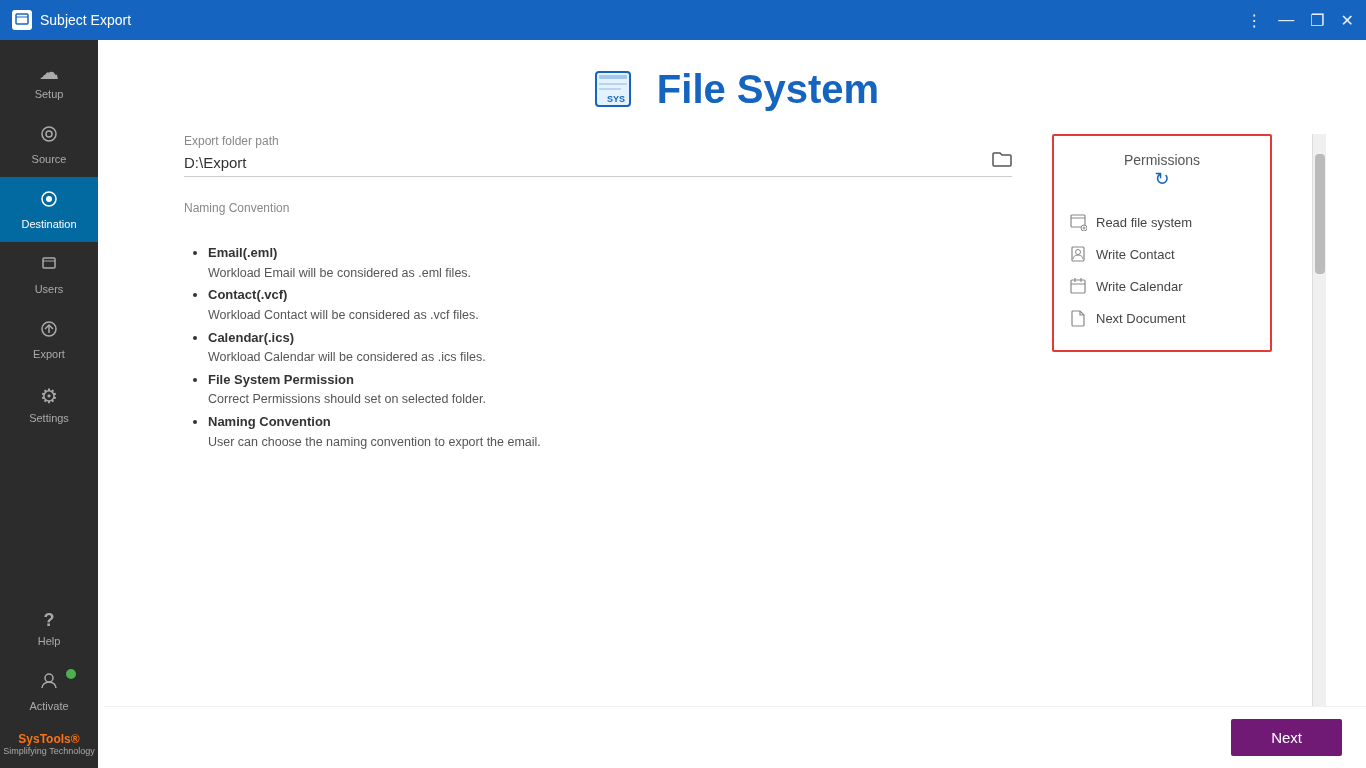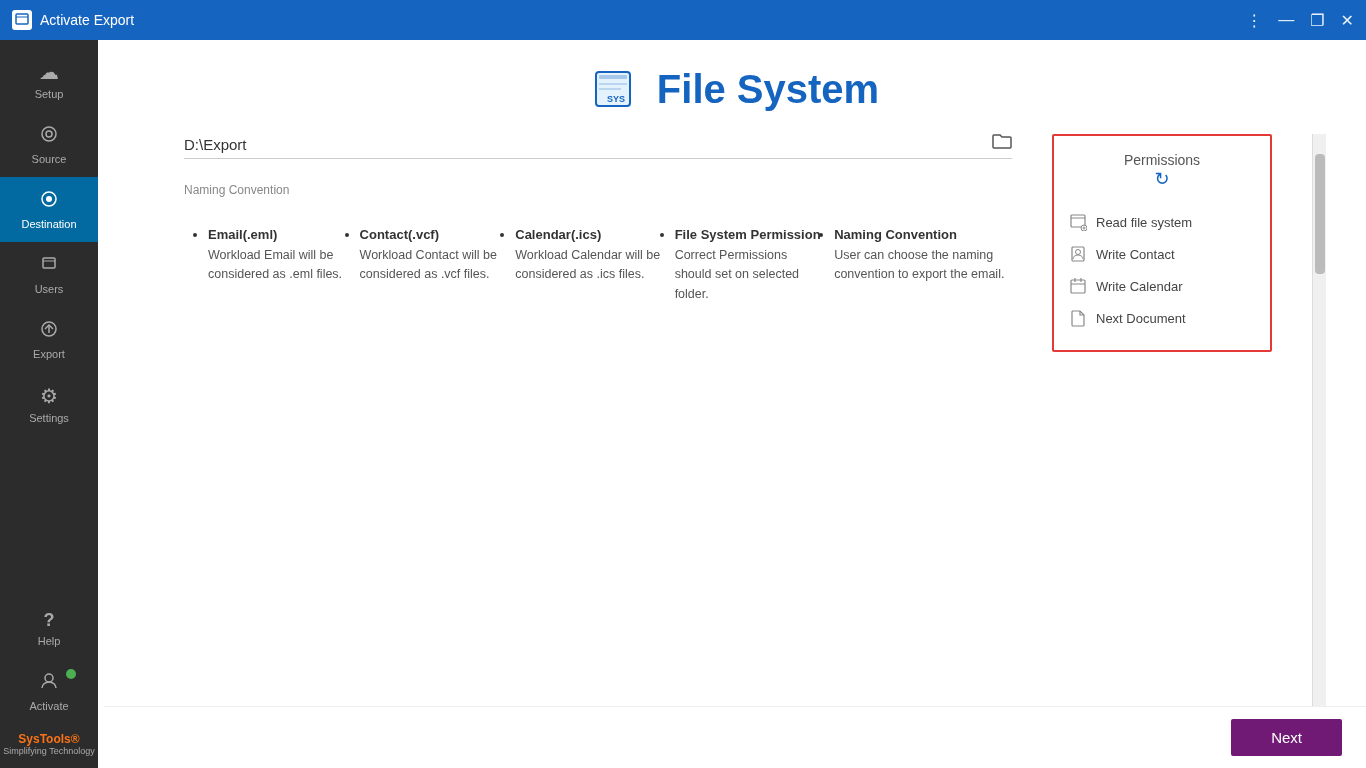--- a/index.html
+++ b/index.html
@@ -144,22 +144,22 @@
       color: #555;
       font-size: 16px;
       cursor: pointer;
     }
 
     
     .info-list {
       list-style: disc;
       padding-left: 24px;
       display: flex;
-      flex-direction: row;
-      gap: 11px;
+      flex-direction: column;
+      gap: 3px;
       margin-top: 4px;
     }
     .info-list li { font-size: 13px; color: #333; line-height: 1.5; }
     .info-list li strong { font-weight: 600; }
     .info-list li .sub-text { color: #555; font-size: 12.5px; }
 
     
     .right-panel {
       width: 220px;
       flex-shrink: 0;
@@ -245,21 +245,21 @@
 <body>
 
 <div class="title-bar">
   <div class="title-bar-left">
     <div class="title-bar-icon">
       <svg viewBox="0 0 14 14" fill="#1565c0">
           <rect x="1" y="1" width="12" height="10" rx="1" fill="none" stroke="#1565c0" stroke-width="1.5"></rect>
           <line x1="1" y1="4" x2="13" y2="4" stroke="#1565c0" stroke-width="1"></line>
         </svg>
     </div>
-    <span>Activate Export</span>
+    <span>Subject Export</span>
   </div>
   <div class="title-bar-controls">
     <span>⋮</span>
     <span>—</span>
     <span>❐</span>
     <span>✕</span>
   </div>
 </div>
 
 <div class="main-layout">
@@ -348,20 +348,21 @@
         </svg>
       </div>
       <h1 class="page-title">File System</h1>
     </div>
 
     <div class="content-body">
 
       <div class="left-panel">
 
         <div class="form-group">
+          <label class="form-label">Export folder path</label>
           <div class="form-input-row">
             <input class="form-input" type="text" value="D:\Export" style="">
             <span class="form-input-icon">
               <svg width="20" height="16" viewBox="0 0 20 16" fill="none">
                   <path d="M1 2a1 1 0 011-1h6l2 2h8a1 1 0 011 1v9a1 1 0 01-1 1H2a1 1 0 01-1-1V2z" stroke="#555" stroke-width="1.5" fill="none"></path>
                 </svg>
             </span>
           </div>
         </div>
 

